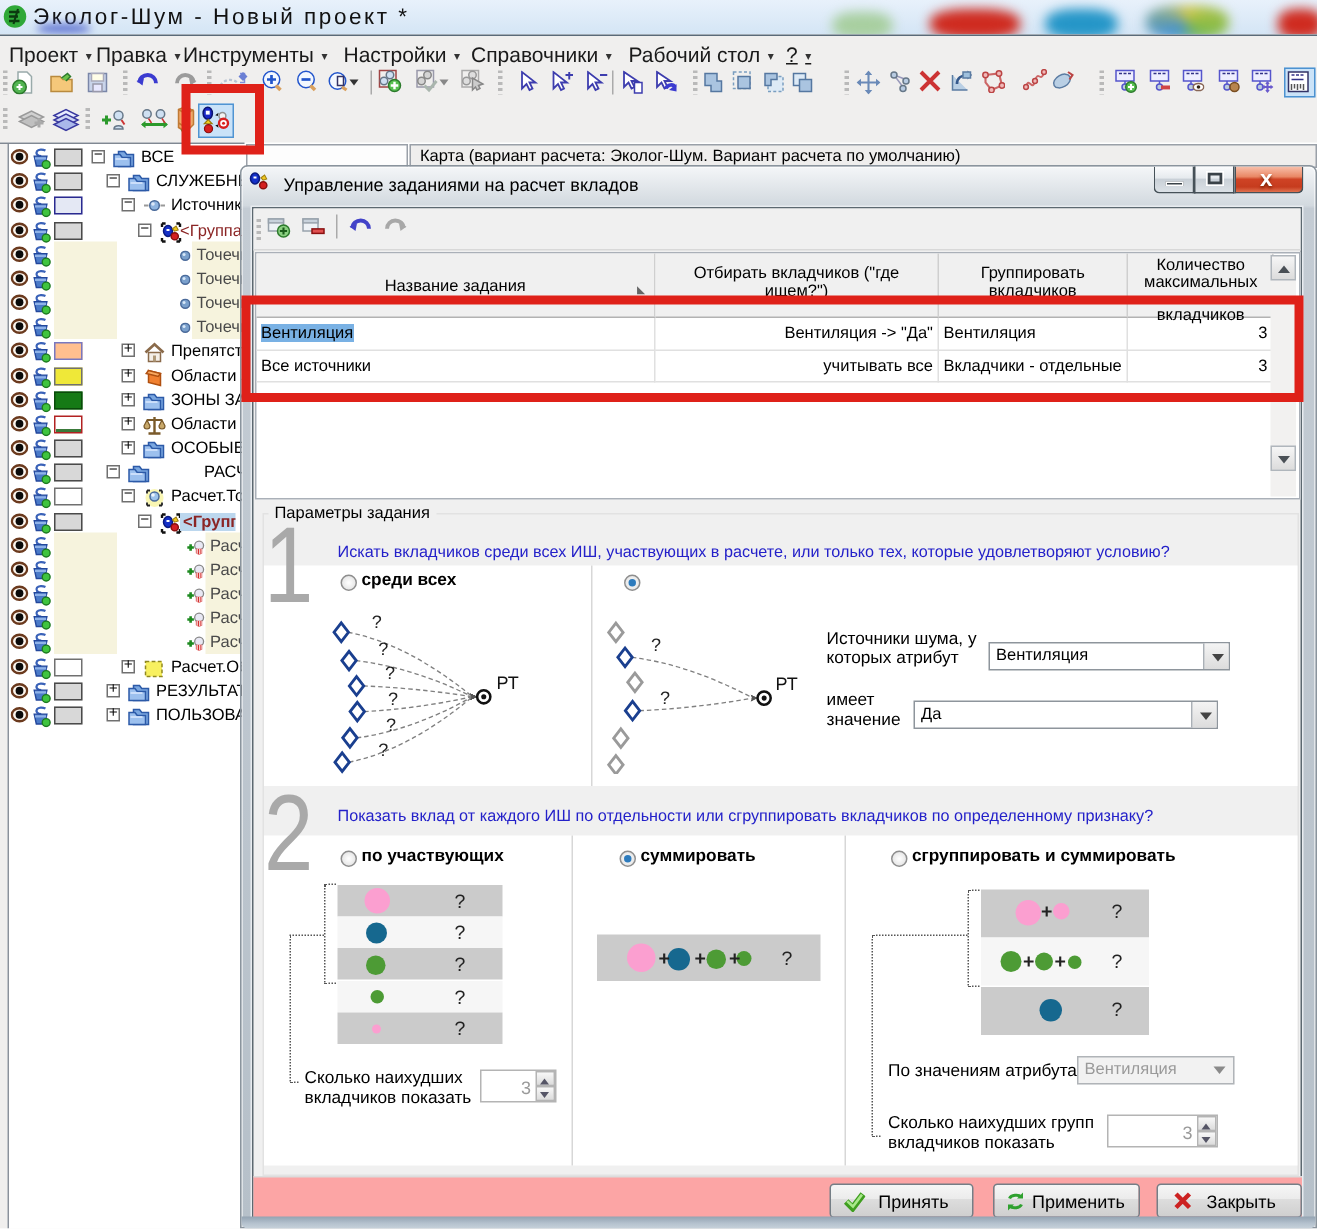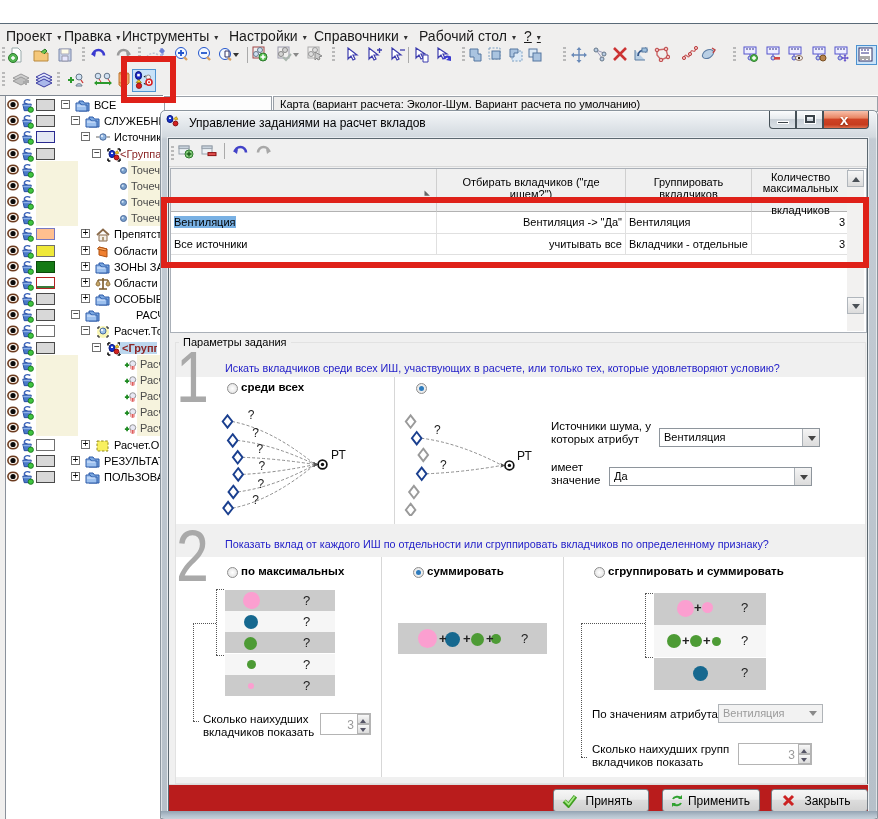--- a/index.html
+++ b/index.html
@@ -72,26 +72,40 @@
 .lbl { position:absolute; font-size:11.5px; color:#000; white-space:nowrap; }
 .combo { position:absolute; height:19px; background:#fff; border:1px solid #8e959c; font-size:11px; padding:2px 0 0 4px; }
 .combo .arr { position:absolute; right:0; top:0; width:17px; height:17px; background:linear-gradient(#f4f4f4,#dcdcdc); border-left:1px solid #aab0b6; }
 .combo .arr:after { content:""; position:absolute; left:5px; top:7px; border:4px solid transparent; border-top:5px solid #444; }
 .combo .arr[style*="background:none"]:after { display:none; }
 .spin { position:absolute; background:#fff; border:1px solid #b4b4b4; }
 .dotv { position:absolute; border-left:1px dotted #555; width:0; }
 .doth { position:absolute; border-top:1px dotted #555; height:0; }
 
 
-#btnbar { position:absolute; left:0; top:645px; width:699px; height:29px; background:#b91c1c; border-top:1px solid #dcdcdc; }
+#btnbar { position:absolute; left:0; top:645px; width:699px; height:29px; background:#fca5a5; border-top:1px solid #dcdcdc; }
 .btn { position:absolute; top:4px; height:23px; background:linear-gradient(#f6f6f6,#ebebeb 45%,#dddddd 46%,#cfcfcf); border:1px solid #757e86; border-radius:3px; font-size:12px; color:#000; text-align:center; padding-top:4px; }
 </style>
 </head>
 <body>
 <div id="stage">
+  <div class="abs" id="titlebar">
+    <div class="blob" style="left:555px;top:8px;width:40px;height:18px;background:#a8cfa0;"></div>
+    <div class="blob" style="left:620px;top:6px;width:60px;height:20px;background:#cf2b20;"></div>
+    <div class="blob" style="left:697px;top:6px;width:48px;height:20px;background:#2596c8;"></div>
+    <div class="blob" style="left:764px;top:4px;width:55px;height:22px;background:conic-gradient(#d8c840,#7ab94a,#3f8fd4,#d8c840);"></div>
+    <div class="blob" style="left:852px;top:6px;width:30px;height:20px;background:#cf2b20;"></div>
+    <svg id="appicon" viewBox="0 0 16 16">
+        <circle cx="8" cy="8" r="7.5" fill="#2fa838"></circle>
+        <path d="M4 5h7M4 8h6M4 11h7" stroke="#0c3a10" stroke-width="1.6"></path>
+        <path d="M10 3l-3 10" stroke="#0c3a10" stroke-width="1.4"></path>
+      </svg>
+    <div id="apptitle">Эколог-Шум - Новый проект *</div>
+    <div class="blob" style="left:25px;top:16px;width:35px;height:6px;background:#5a6fd0;filter:blur(3px);"></div>
+  </div>
   <div class="abs" id="menubar">
     <span class="mi" style="left:6px;">Проект</span>
     <span class="mi" style="left:64px;">Правка</span>
     <span class="mi" style="left:122px;">Инструменты</span>
     <span class="mi" style="left:229px;">Настройки</span>
     <span class="mi" style="left:314px;">Справочники</span>
     <span class="mi" style="left:419px;">Рабочий стол</span>
     <span class="mi" style="left:524px;text-decoration:underline;">?</span>
   </div>
   <div class="abs" id="tb1">
@@ -744,20 +758,21 @@
             <path d="M3 9c0-3 2.5-5 5.5-5S14 6.5 14 9.5" fill="none" stroke="#4242c8" stroke-width="2.6"></path>
             <path d="M1 8l5-2-1 5z" fill="#4242c8"></path>
           </svg>
   <svg class="ticon" style="left:87px;top:4px;" viewBox="0 0 16 16">
             <path d="M13 9c0-3-2.5-5-5.5-5S2 6.5 2 9.5" fill="none" stroke="#a8a8a8" stroke-width="2.6"></path>
             <path d="M15 8l-5-2 1 5z" fill="#a8a8a8"></path>
           </svg>
   </div>
   <div id="tbl">
   <div class="th" style="left:0;top:0;width:266px;height:43px;">
+            <div style="margin-top:16px;">Название задания</div>
             <div style="position:absolute;right:6px;top:20px;color:#666;font-size:7px;">◣</div>
           </div>
   <div class="th" style="left:266px;top:0;width:189px;height:43px;">
             <div style="margin-top:7px;line-height:12px;">Отбирать вкладчиков ("где<br>ищем?")</div>
           </div>
   <div class="th" style="left:455px;top:0;width:126px;height:43px;">
             <div style="margin-top:7px;line-height:12px;">Группировать<br>вкладчиков</div>
           </div>
   <div class="th" style="left:581px;top:0;width:97px;height:43px;">
             <div style="position:absolute;left:0;top:2px;width:97px;">Количество</div>
@@ -842,21 +857,21 @@
   <div class="combo" style="left:490px;top:289px;width:161px;">Вентиляция<div class="arr"></div></div>
   <div class="lbl" style="left:382px;top:322px;">имеет</div>
   <div class="lbl" style="left:382px;top:335px;">значение</div>
   <div class="combo" style="left:440px;top:328px;width:203px;">Да<div class="arr"></div></div>
   <div style="position:absolute;left:7px;top:418px;width:689px;height:220px;background:#fff;"></div>
   <div style="position:absolute;left:212px;top:418px;width:1px;height:220px;background:#d7d7d7;"></div>
   <div style="position:absolute;left:394px;top:418px;width:1px;height:220px;background:#d7d7d7;"></div>
   <div class="bignum" style="left:7px;top:376px;">2</div>
   <div class="qtext" style="left:56px;top:399px;">Показать вклад от каждого ИШ по отдельности или сгруппировать вкладчиков по определенному признаку?</div>
   <div class="radio" style="left:58px;top:428px;"></div>
-  <div class="blabel" style="left:72px;top:426px;">по максимальных</div>
+  <div class="blabel" style="left:72px;top:426px;">по участвующих</div>
   <div class="gbar" style="left:56px;top:451px;width:110px;height:21px;background:#cbcbcb;"></div>
   <div class="gbar" style="left:56px;top:472px;width:110px;height:21px;background:#f6f6f6;"></div>
   <div class="gbar" style="left:56px;top:493px;width:110px;height:21px;background:#cbcbcb;"></div>
   <div class="gbar" style="left:56px;top:515px;width:110px;height:21px;background:#f6f6f6;"></div>
   <div class="gbar" style="left:56px;top:536px;width:110px;height:21px;background:#cbcbcb;"></div>
   <div class="circ" style="left:73.5px;top:452.5px;width:17.0px;height:17.0px;background:#fb9fd0;"></div>
   <div class="circ" style="left:75px;top:476px;width:14px;height:14px;background:#16688f;"></div>
   <div class="circ" style="left:74.5px;top:497.5px;width:13.0px;height:13.0px;background:#4d9b35;"></div>
   <div class="circ" style="left:77.5px;top:520.5px;width:9.0px;height:9.0px;background:#4d9b35;"></div>
   <div class="circ" style="left:79px;top:544px;width:6px;height:6px;background:#fb9fd0;"></div>

